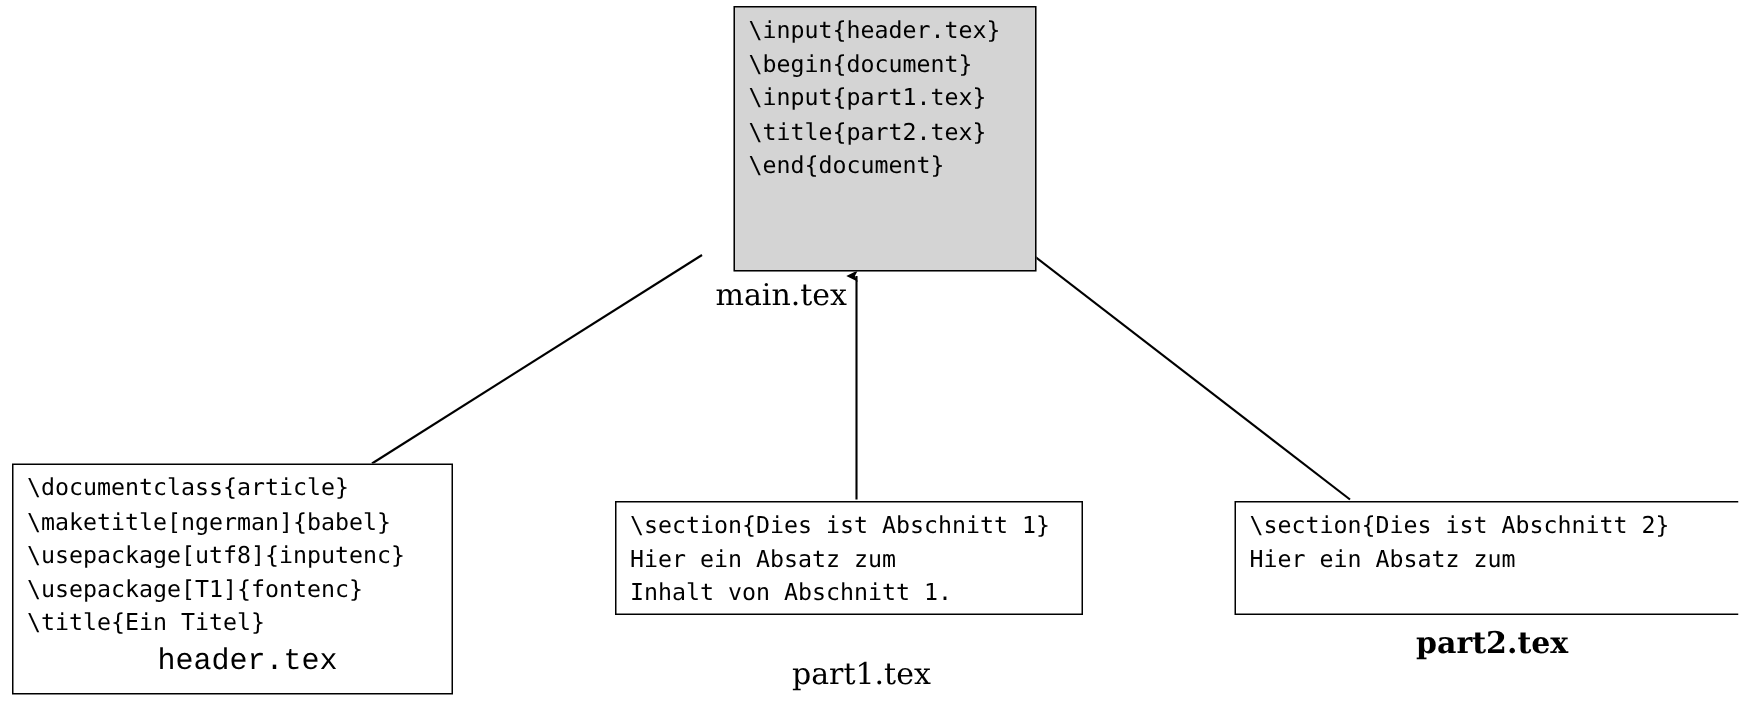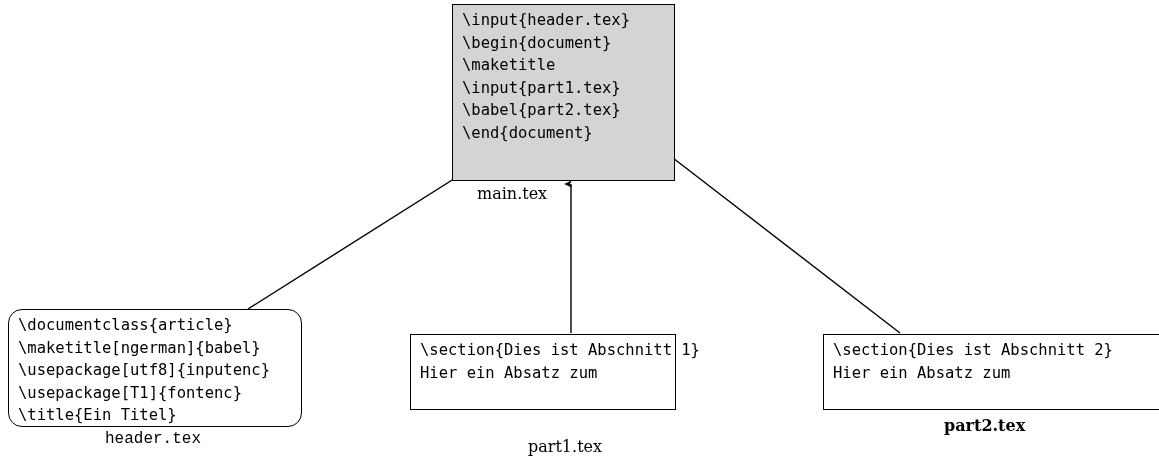--- a/index.html
+++ b/index.html
@@ -37,33 +37,33 @@
     font-family: "DejaVu Sans Mono", "Liberation Mono", monospace;
     font-size: 15.5px;
     line-height: 22.6px;
     color: #000000;
     white-space: pre;
     letter-spacing: 0px;
   }
   .node-caption {
     position: absolute;
     font-family: "DejaVu Serif", "Liberation Serif", serif;
-    font-size: 16px;
+    font-size: 20px;
     color: #000000;
     white-space: nowrap;
   }
 
   
-  #node-main      { left: 452px; top: 4px;   width: 223px; height: 177px; }
+  #node-main      { left: 489px; top: 4px;   width: 202px; height: 177px; }
   #cap-main       { left: 477px; top: 184px; }
 
-  #node-header    { left: 8px;   top: 309px; width: 294px; height: 118px; border-radius: 14px; }
+  #node-header    { left: 8px;   top: 309px; width: 294px; height: 154px; }
   #cap-header     { left: 105px; top: 430px; font-family: Liberation Mono, monospace; }
 
-  #node-part1     { left: 410px; top: 334px; width: 266px; height: 76px; }
+  #node-part1     { left: 410px; top: 334px; width: 312px; height: 76px; }
   #cap-part1      { left: 528px; top: 437px; }
 
   #node-part2     { left: 823px; top: 334px; width: 380px; height: 76px; }
   #cap-part2      { left: 944px; top: 416px; font-weight: bold; }
 </style>
 </head>
 <body>
 
 <div id="canvas">
 
@@ -74,39 +74,39 @@
       </marker>
     </defs>
     <line x1="248" y1="309" x2="468" y2="170" stroke="#000000" stroke-width="1.4"></line>
     <line x1="571" y1="333" x2="571" y2="184" stroke="#000000" stroke-width="1.4" marker-end="url(#arrow-up)"></line>
     <line x1="900" y1="333" x2="673" y2="158" stroke="#000000" stroke-width="1.4"></line>
   </svg>
 
   <div class="node shaded" id="node-main">
     <div class="code-line">\input{header.tex}</div>
     <div class="code-line">\begin{document}</div>
-    <div class="code-line">\maketitle</div>
     <div class="code-line">\input{part1.tex}</div>
-    <div class="code-line">\babel{part2.tex}</div>
+    <div class="code-line">\title{part2.tex}</div>
     <div class="code-line">\end{document}</div>
   </div>
   <div class="node-caption" id="cap-main">main.tex</div>
 
   <div class="node" id="node-header">
     <div class="code-line">\documentclass{article}</div>
     <div class="code-line">\maketitle[ngerman]{babel}</div>
     <div class="code-line">\usepackage[utf8]{inputenc}</div>
     <div class="code-line">\usepackage[T1]{fontenc}</div>
     <div class="code-line">\title{Ein Titel}</div>
   </div>
   <div class="node-caption" id="cap-header">header.tex</div>
 
   <div class="node" id="node-part1">
     <div class="code-line">\section{Dies ist Abschnitt 1}</div>
     <div class="code-line">Hier ein Absatz zum</div>
+    <div class="code-line">Inhalt von Abschnitt 1.</div>
   </div>
   <div class="node-caption" id="cap-part1">part1.tex</div>
 
   <div class="node" id="node-part2">
     <div class="code-line">\section{Dies ist Abschnitt 2}</div>
     <div class="code-line">Hier ein Absatz zum</div>
   </div>
   <div class="node-caption" id="cap-part2">part2.tex</div>
 
 </div>

